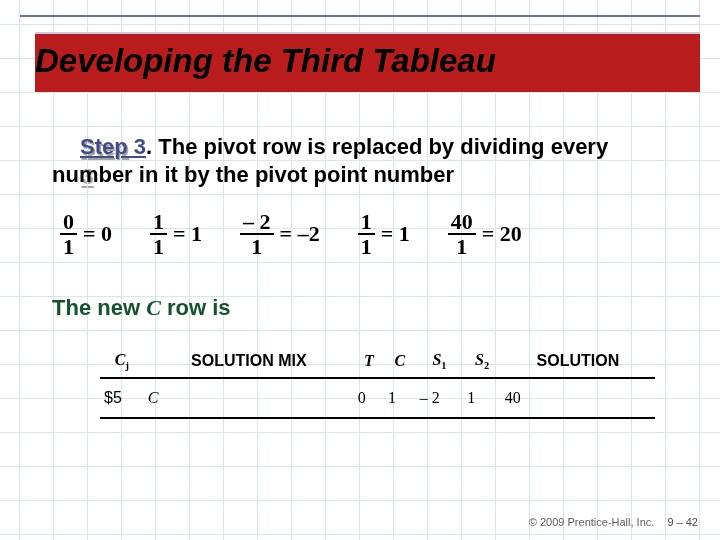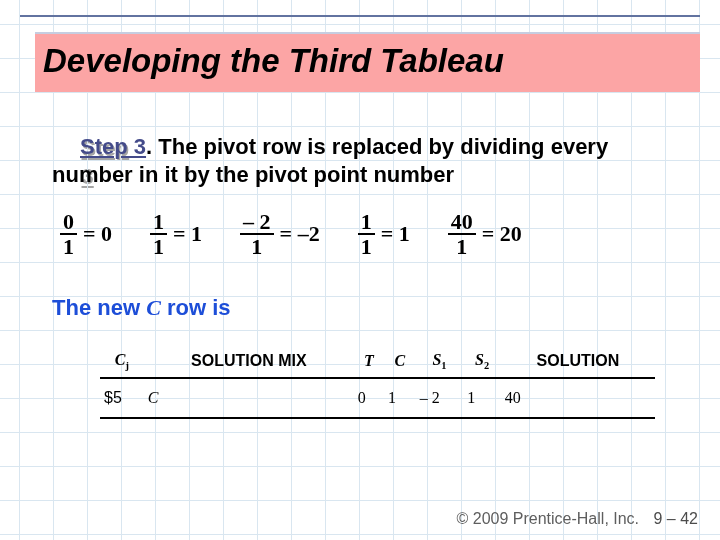--- a/index.html
+++ b/index.html
@@ -25,23 +25,23 @@
     left: 20px;
     top: 15px;
     right: 20px;
     border-top: 2px solid #6273a0;
   }
   .title-band {
     position: absolute;
     left: 35px;
     top: 32px;
     right: 20px;
-    background: #fca5a5;
+    background: #b91c1c;
     border-top: 2px solid #c6cde0;
-    padding: 8px 12px 12px 8px;
+    padding: 8px 12px 12px 0;
   }
   .title-band h1 {
     font-size: 33px;
     font-style: italic;
     font-weight: bold;
     color: #000;
   }
   .body-text {
     position: absolute;
     left: 52px;
@@ -95,21 +95,21 @@
     border-top: 2px solid #000;
   }
   .frac .den { padding: 0 3px; }
   .eq-res { white-space: nowrap; }
   .new-row-label {
     position: absolute;
     left: 52px;
     top: 295px;
     font-size: 22px;
     font-weight: bold;
-    color: #1d4ed8;
+    color: #14532d;
   }
   .new-row-label .ital { font-style: italic; font-family: "Times New Roman", serif; }
   .tableau {
     position: absolute;
     left: 100px;
     top: 345px;
     width: 555px;
   }
   .tableau table {
     width: 100%;
@@ -137,21 +137,21 @@
     font-size: 16px;
     padding: 10px 4px;
     color: #000;
   }
   .tableau tbody tr { border-bottom: 2px solid #000; }
   .tableau td.lab { font-family: Arial, sans-serif; }
   .footer {
     position: absolute;
     bottom: 12px;
     right: 22px;
-    font-size: 16px;
+    font-size: 11px;
     color: #5e5e5e;
     font-family: Arial, sans-serif;
     margin-left: 43px;
   }
   .footer .pg { color: #4c4c4c; margin-left: 10px; }
 </style>
 </head>
 <body>
 
 <div class="grid-bg"></div>

